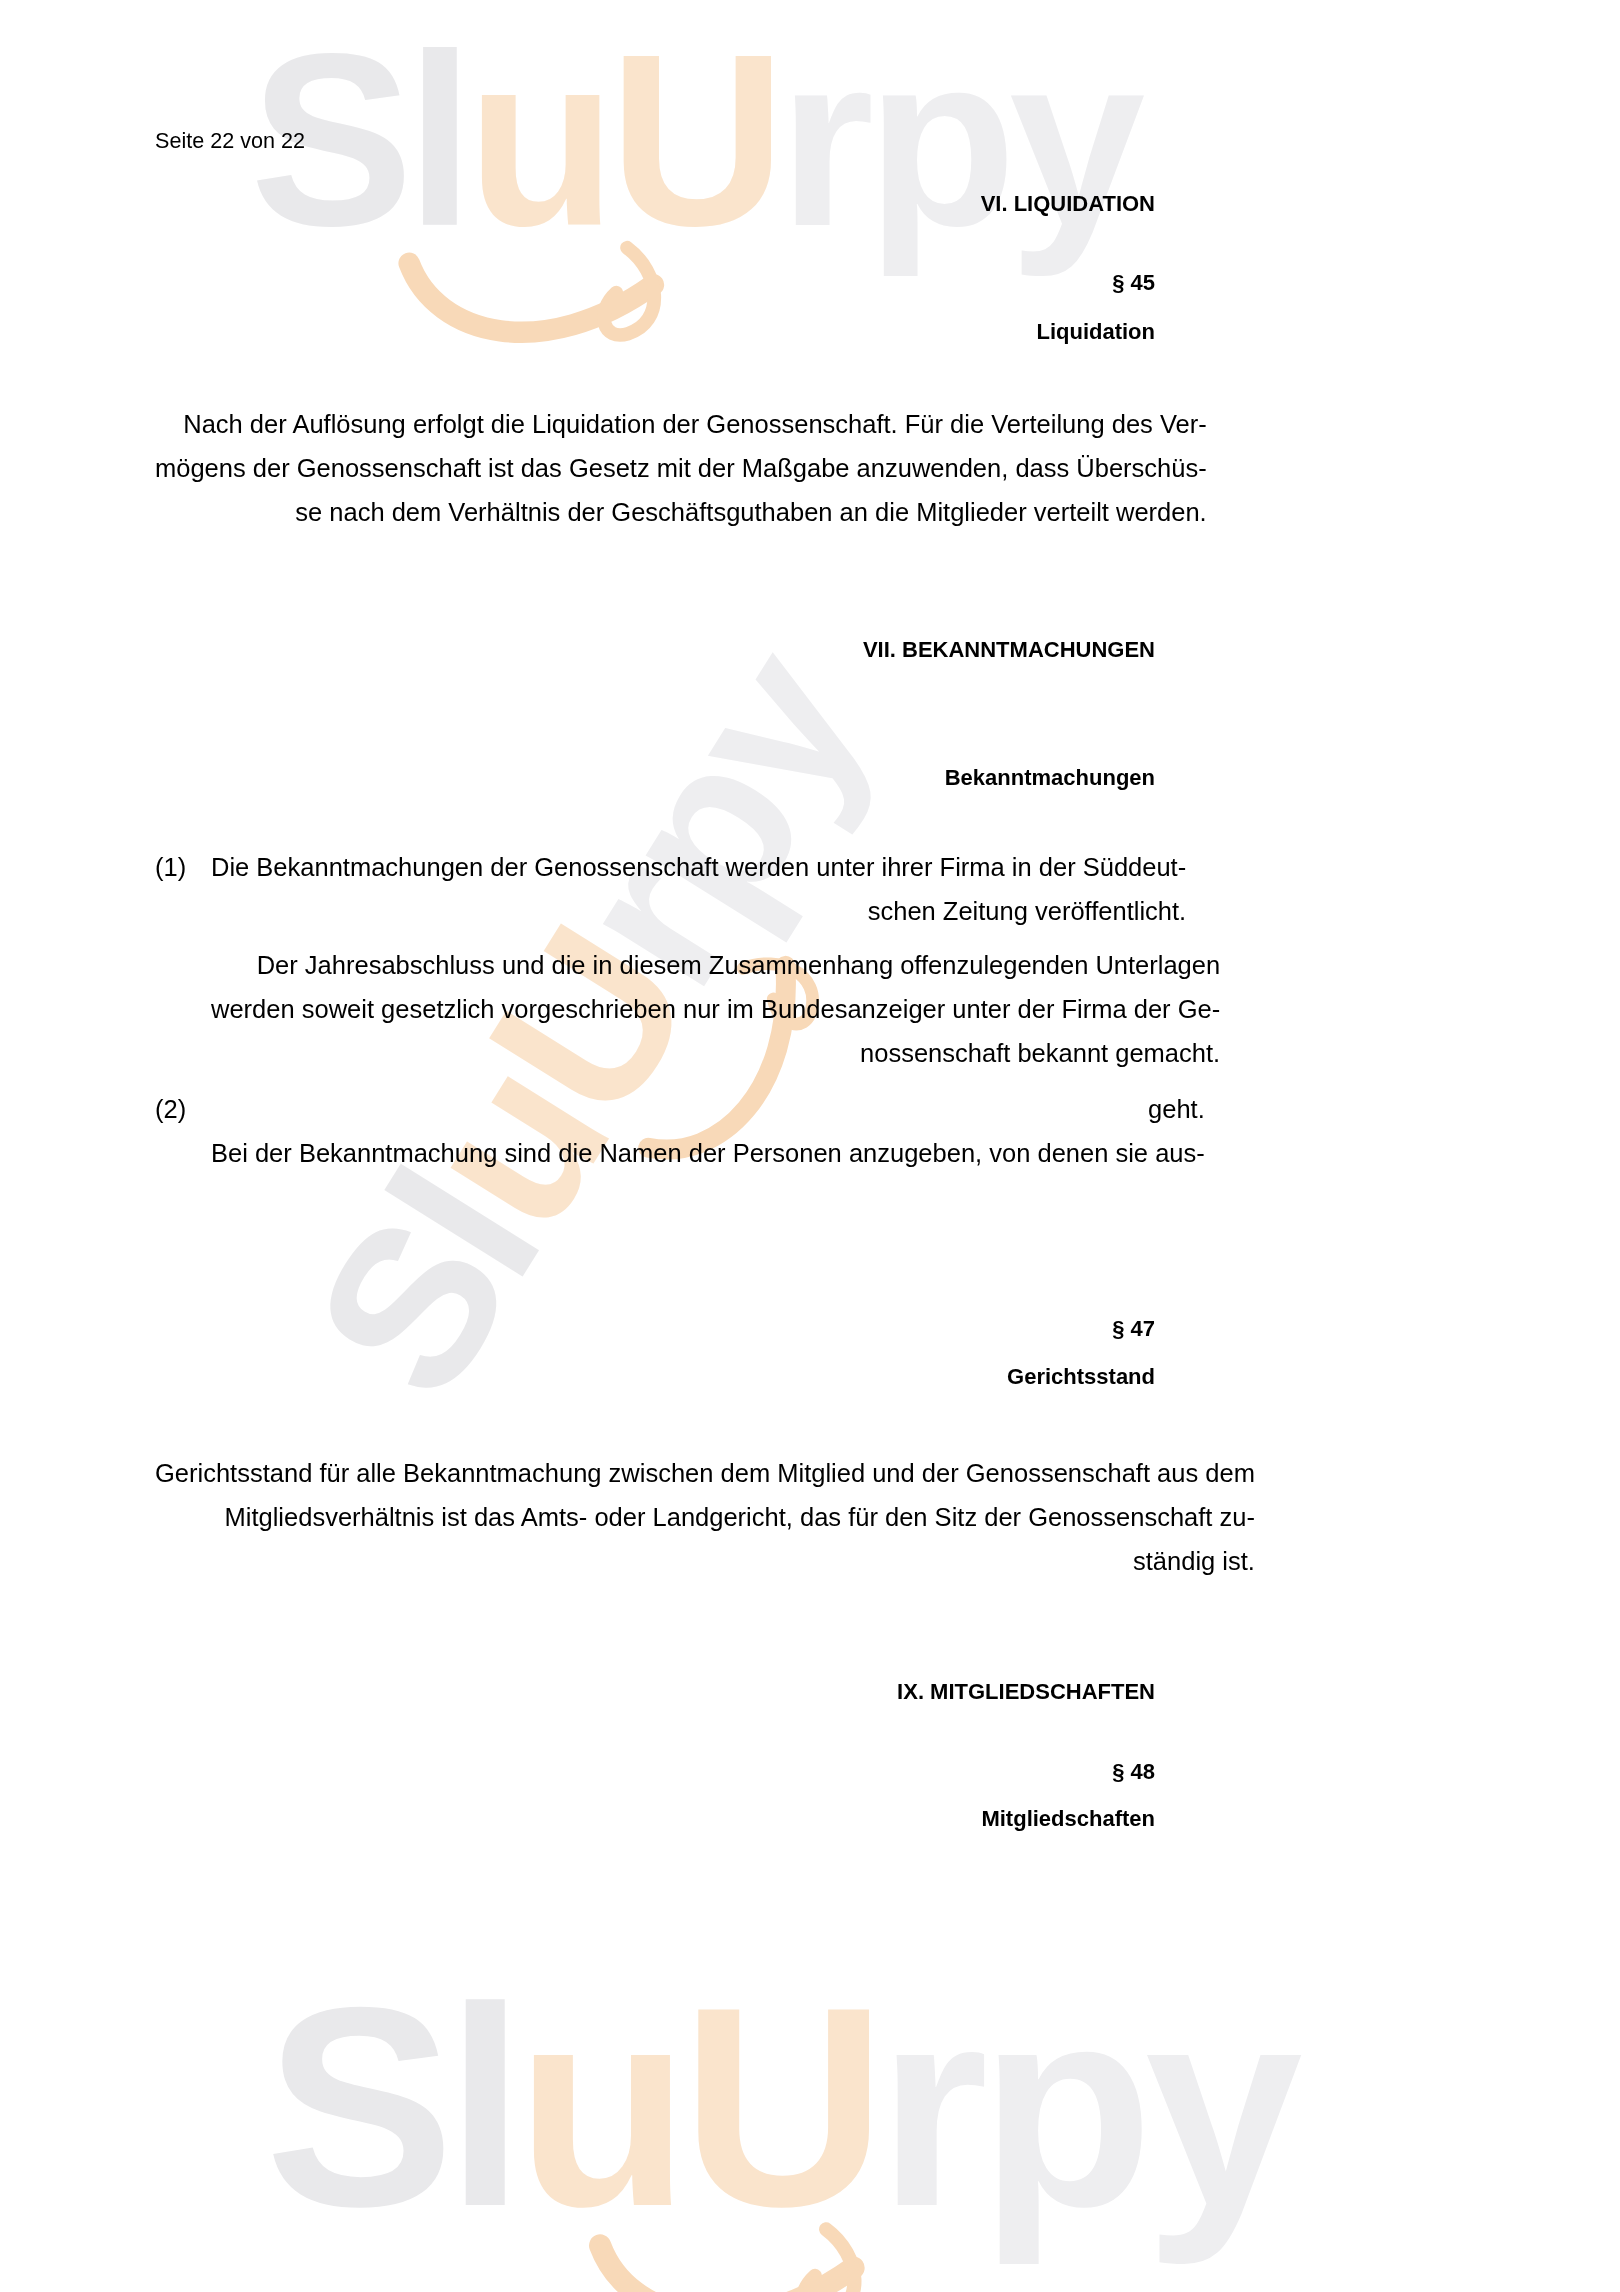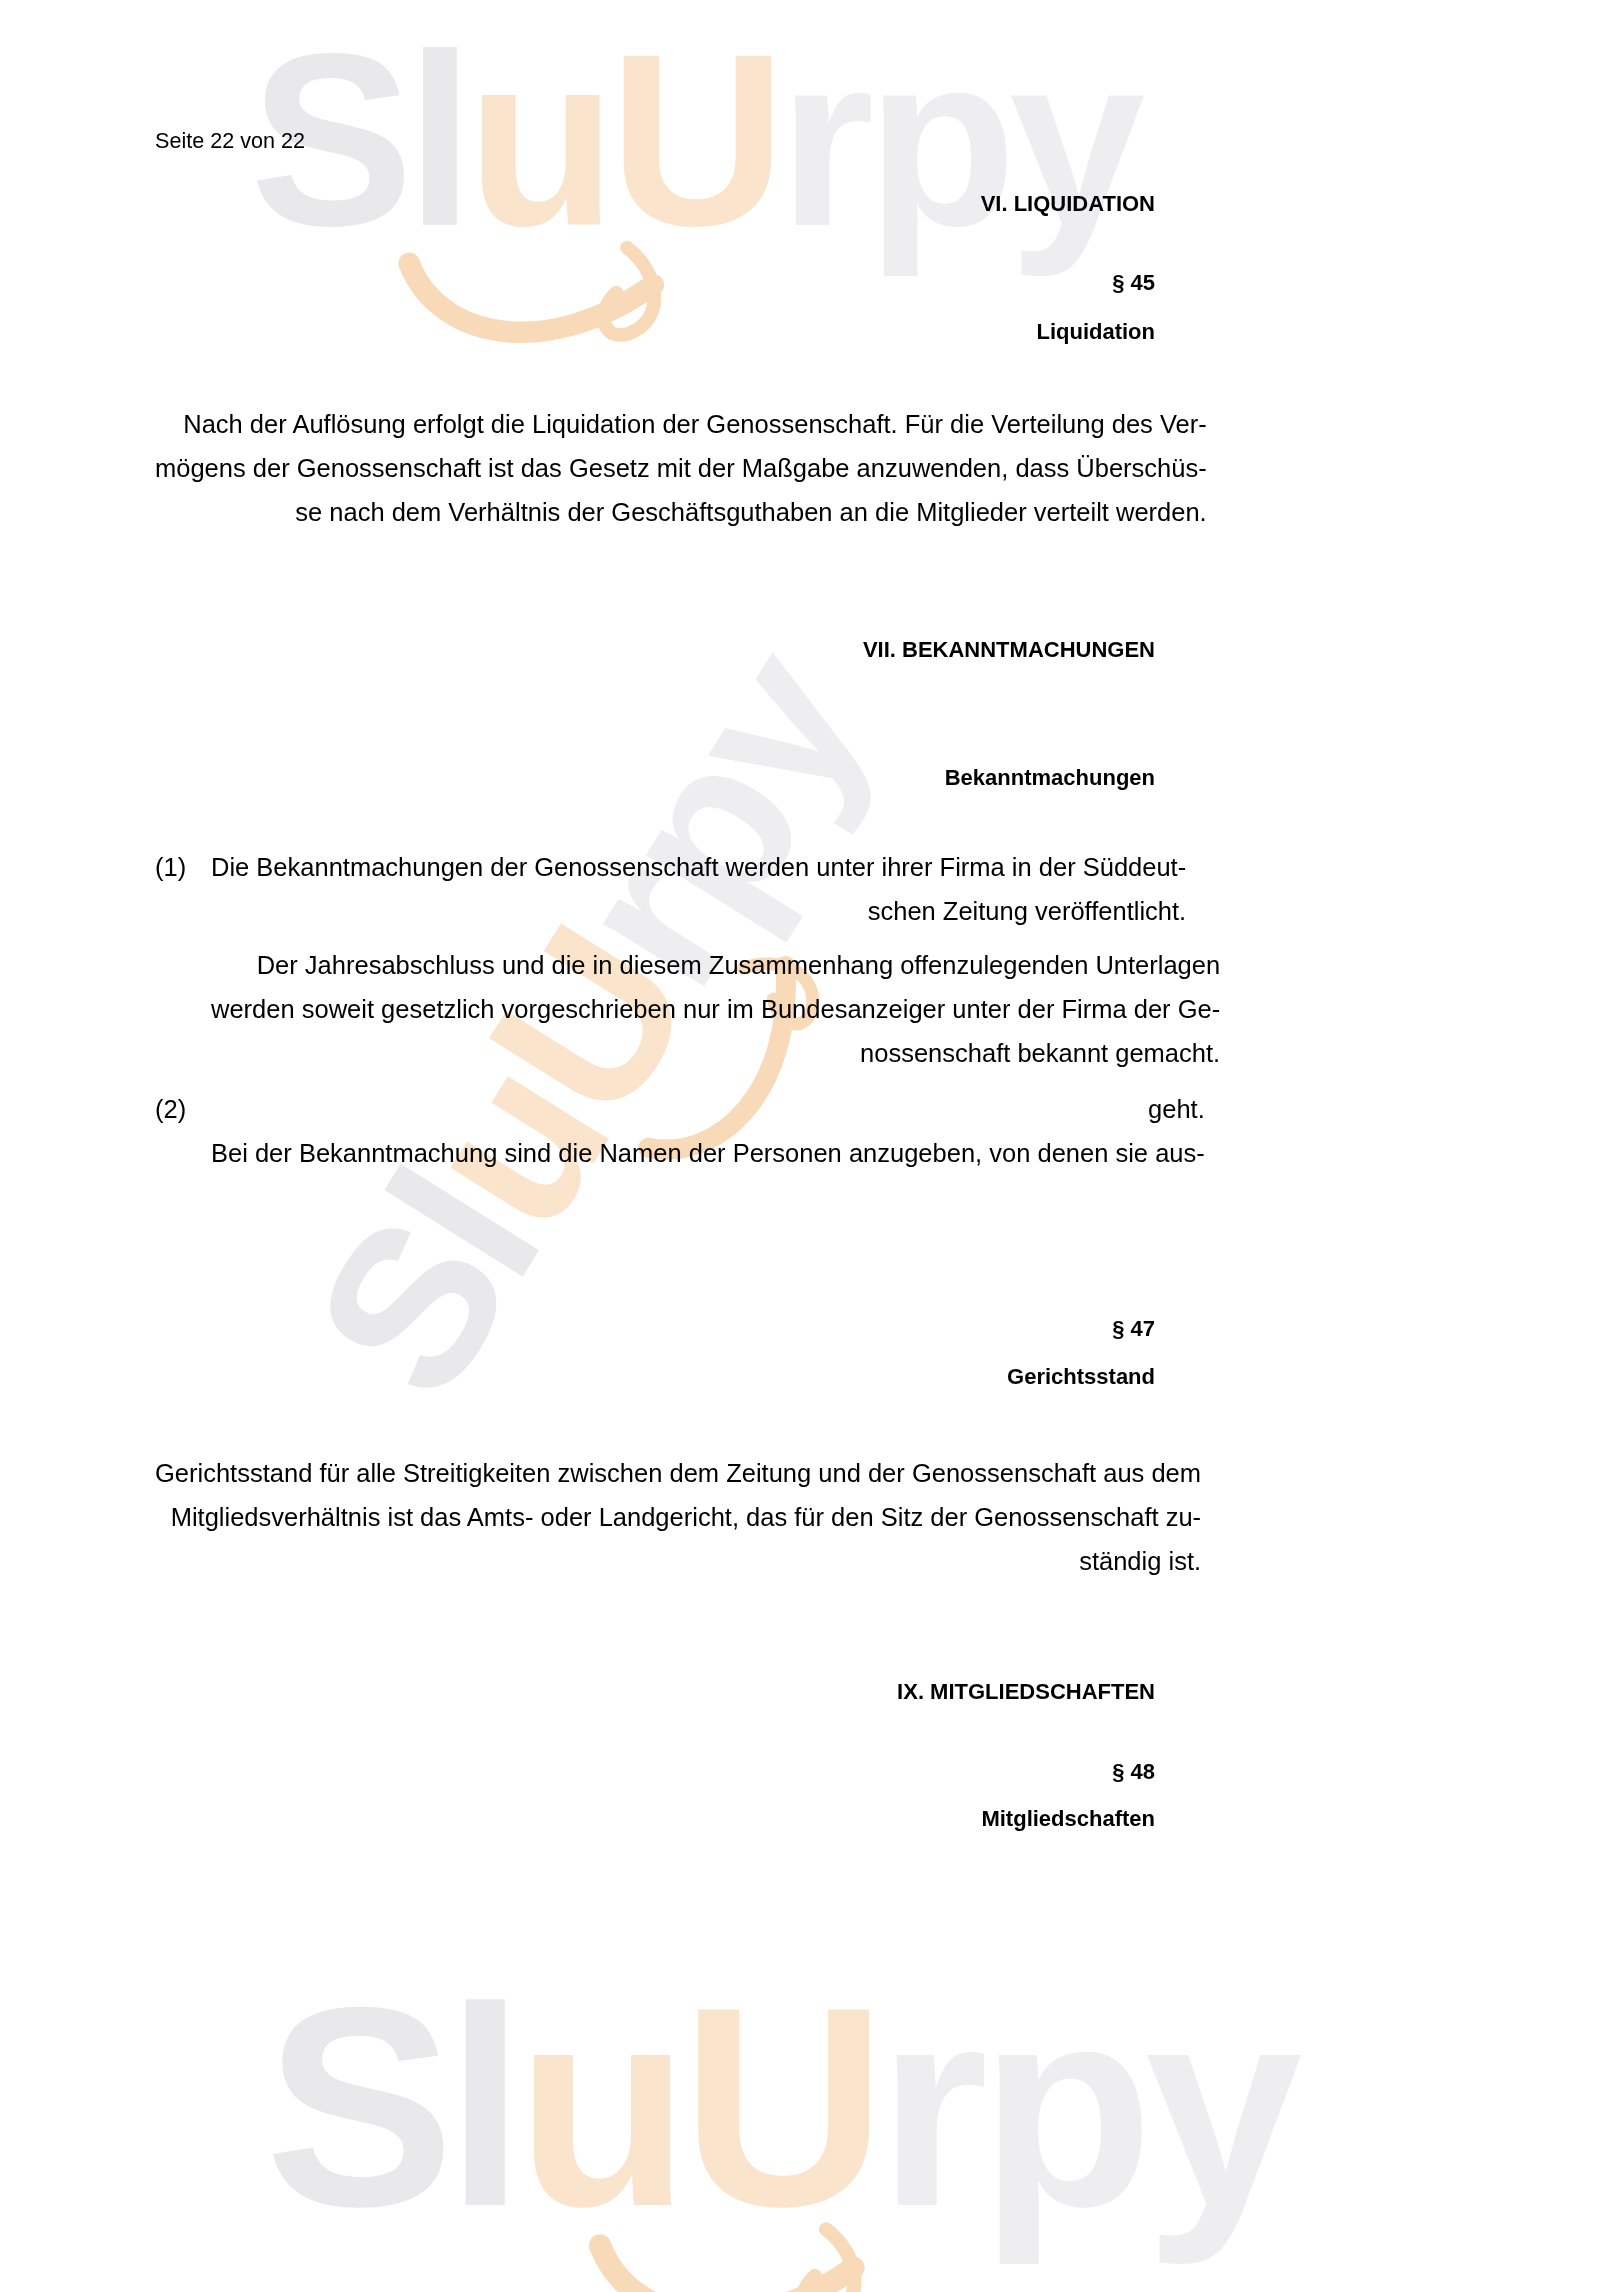--- a/index.html
+++ b/index.html
@@ -101,21 +101,21 @@
 
     <div class="marker" style="top:1087px">(2)</div>
     <div class="bodyblock indented" style="top:1087px">
       <div>geht.</div>
       <div>Bei der Bekanntmachung sind die Namen der Personen anzugeben, von denen sie aus-</div>
     </div>
 
     <div class="para-no" style="top:1314px">§ 47</div>
     <div class="para-title" style="top:1362px">Gerichtsstand</div>
     <div class="bodyblock" style="top:1451px">
-      <div>Gerichtsstand für alle Streitigkeiten zwischen dem Zeitung und der Genossenschaft aus dem</div>
+      <div>Gerichtsstand für alle Bekanntmachung zwischen dem Mitglied und der Genossenschaft aus dem</div>
       <div>Mitgliedsverhältnis ist das Amts- oder Landgericht, das für den Sitz der Genossenschaft zu-</div>
       <div>ständig ist.</div>
     </div>
 
     <div class="heading" style="top:1677px">IX. MITGLIEDSCHAFTEN</div>
     <div class="para-no" style="top:1757px">§ 48</div>
     <div class="para-title" style="top:1804px">Mitgliedschaften</div>
 
   </div>
 </div>

